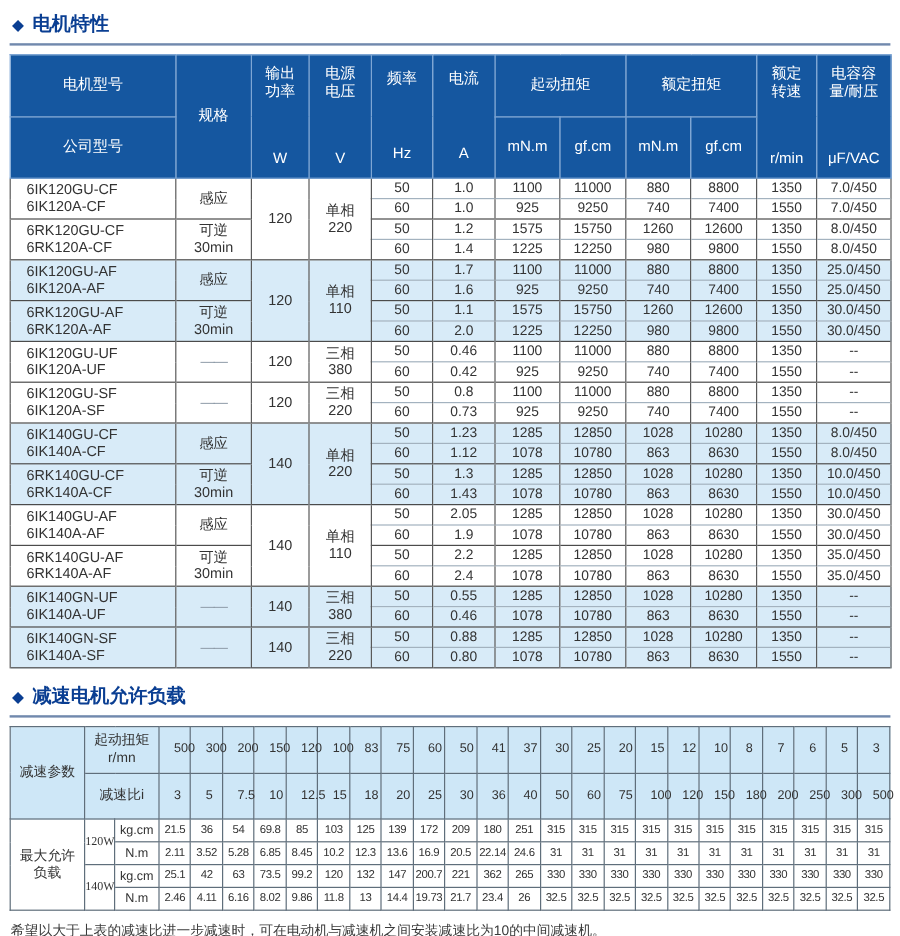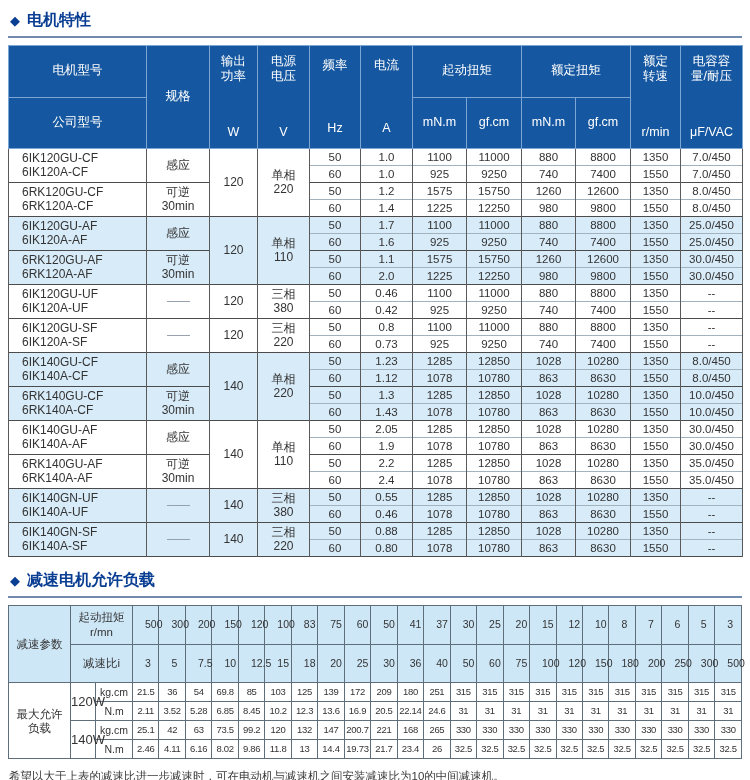--- a/index.html
+++ b/index.html
@@ -51,21 +51,21 @@
     border: 1px solid #5f6e7b; text-align: center; vertical-align: middle;
     white-space: pre-line; line-height: 1.3;
   }
   #load-table th.big-label { font-size: 11.5px; }
   #load-table th.hnum { font-size: 10.5px; height: 36px; padding: 12px; }
   #load-table td {
     border: 1px solid #5f6e7b; background: #ffffff;
     text-align: center; vertical-align: middle; white-space: pre-line; line-height: 1.25;
   }
   #load-table td.load-label { font-size: 11.5px; }
-  #load-table td.power-sub { font-size: 13px; }
+  #load-table td.power-sub { font-size: 10px; font-family: Liberation Serif, serif; }
   #load-table td.unit-cell { font-size: 10.5px; }
   #load-table td.num2-cell { font-size: 9.5px; height: 19px; padding: 0; letter-spacing: -0.3px; }
 
   
   .notes { margin-top: 9px; padding-left: 1px; }
   .notes div { font-size: 11.5px; line-height: 17px; color: #3a3a3a; }
 </style>
 </head>
 <body>
 
@@ -590,21 +590,21 @@
           <td class="num2-cell">25.1</td>
           <td class="num2-cell">42</td>
           <td class="num2-cell">63</td>
           <td class="num2-cell">73.5</td>
           <td class="num2-cell">99.2</td>
           <td class="num2-cell">120</td>
           <td class="num2-cell">132</td>
           <td class="num2-cell">147</td>
           <td class="num2-cell">200.7</td>
           <td class="num2-cell">221</td>
-          <td class="num2-cell">168</td>
+          <td class="num2-cell">362</td>
           <td class="num2-cell">265</td>
           <td class="num2-cell">330</td>
           <td class="num2-cell">330</td>
           <td class="num2-cell">330</td>
           <td class="num2-cell">330</td>
           <td class="num2-cell">330</td>
           <td class="num2-cell">330</td>
           <td class="num2-cell">330</td>
           <td class="num2-cell">330</td>
           <td class="num2-cell">330</td>

